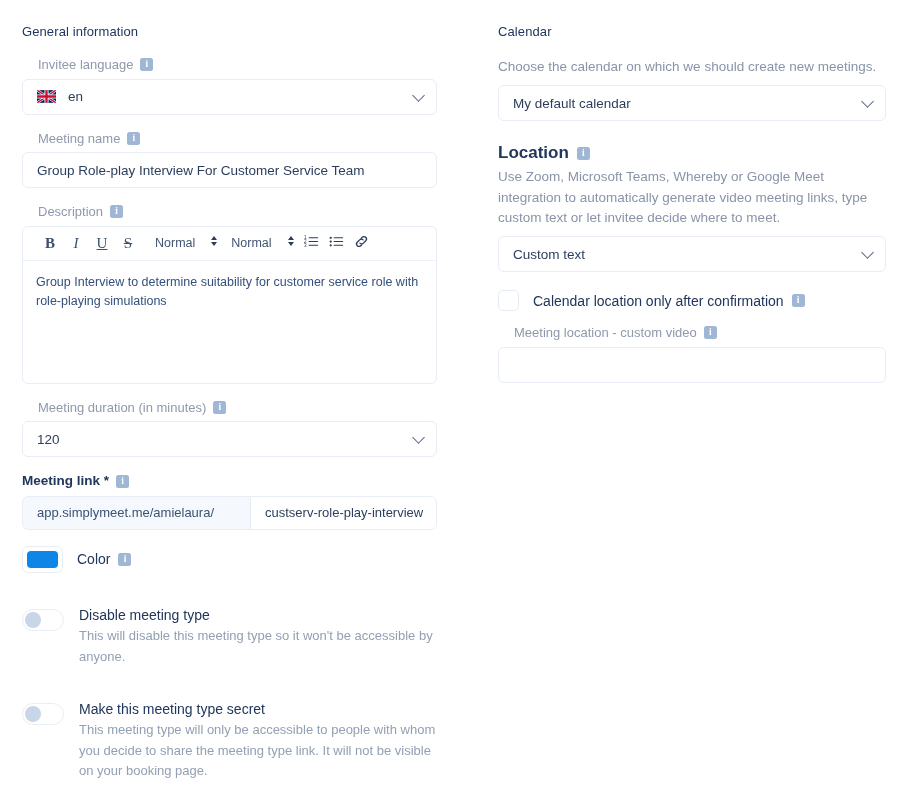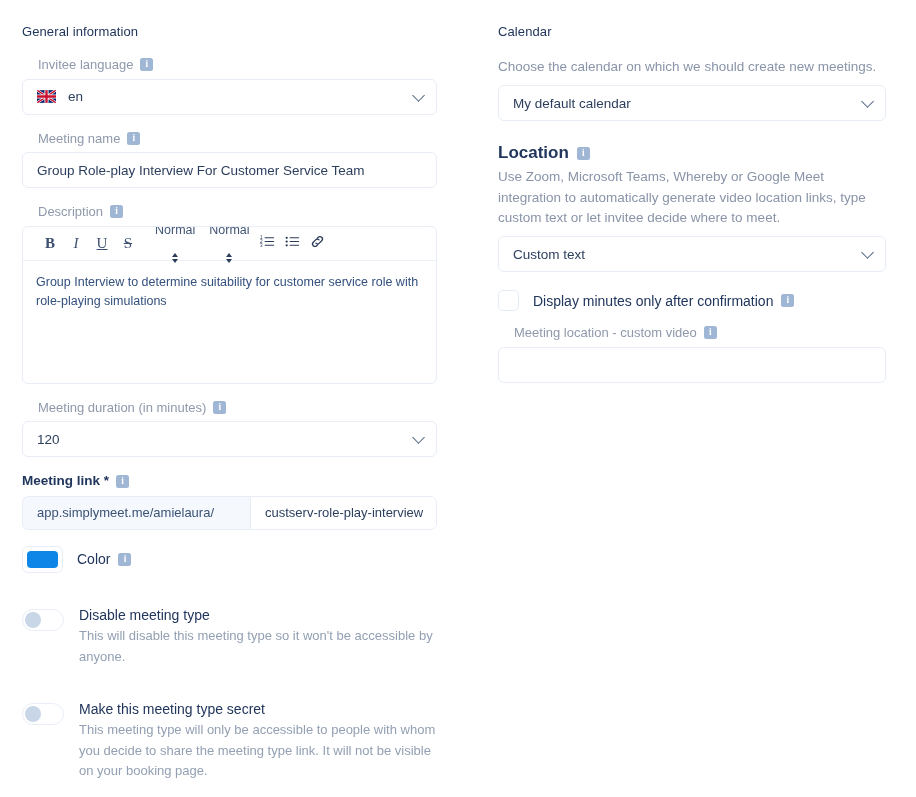--- a/index.html
+++ b/index.html
@@ -135,25 +135,24 @@
     display: flex; align-items: center; justify-content: center;
     color: #3c4f6e;
     font-size: 14px;
     cursor: pointer;
   }
   .tb-btn.b { font-weight: 700; font-family: "Liberation Serif", serif; font-size: 15px; }
   .tb-btn.i { font-style: italic; font-family: "Liberation Serif", serif; font-size: 15px; }
   .tb-btn.u { text-decoration: underline; font-family: "Liberation Serif", serif; font-size: 15px; }
   .tb-btn.s { text-decoration: line-through; font-family: "Liberation Serif", serif; font-size: 15px; }
   .tb-sel {
-    display: flex; align-items: center; gap: 16px;
+    display: flex; gap: 16px;
     font-size: 12.5px; color: #415575;
     margin-left: 14px;
     cursor: pointer;
-    flex-direction: column;
   }
   .tb-sel:first-of-type { margin-left: 18px; }
   .updown {
     display: inline-flex; flex-direction: column; gap: 2px; line-height: 0;
   }
   .updown i {
     display: block; width: 0; height: 0;
     border-left: 3.5px solid transparent;
     border-right: 3.5px solid transparent;
   }
@@ -442,31 +441,31 @@
       <span class="chev"></span>
     </div>
 
     <div style="height:22px"></div>
 
     <div style="display:flex;align-items:center;gap:8px;">
       <h3 class="sub-title">Location</h3>
       <span class="info-icon">i</span>
     </div>
 
-    <p class="helper">Use Zoom, Microsoft Teams, Whereby or Google Meet integration to automatically generate video location links, type custom text or let invitee decide where to meet.</p>
+    <p class="helper">Use Zoom, Microsoft Teams, Whereby or Google Meet integration to automatically generate video meeting links, type custom text or let invitee decide where to meet.</p>
 
     <div class="control select">
       <span class="val">Custom text</span>
       <span class="chev"></span>
     </div>
 
     <div class="check-row">
       <div class="checkbox"></div>
       <div class="check-label">
-        <span>Display minutes only after confirmation</span>
+        <span>Calendar location only after confirmation</span>
         <span class="info-icon">i</span>
       </div>
     </div>
 
     <div class="field">
       <div class="label">
         <span>Meeting location - custom video</span>
         <span class="info-icon">i</span>
       </div>
       <div class="control">

